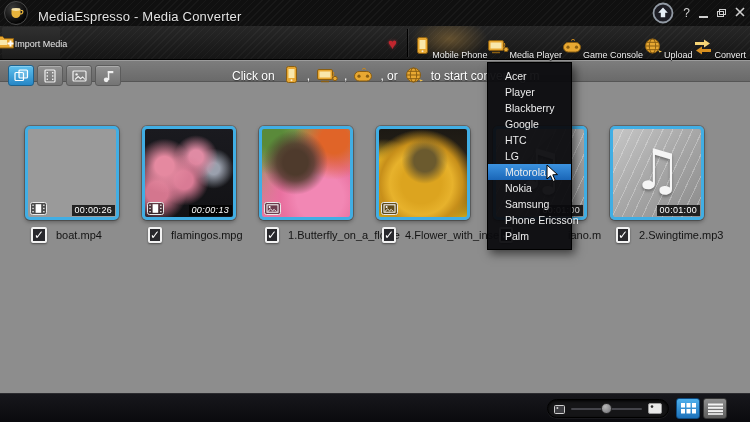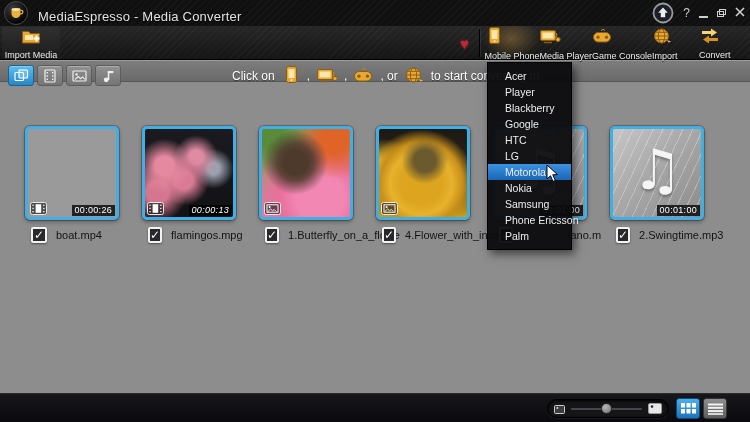--- a/index.html
+++ b/index.html
@@ -24,27 +24,27 @@
   .wc-restore i.b{left:0;top:2px;background:#101010;}
   .wc-restore i.f{left:2px;top:0;}
 
   
   .toolbar{position:absolute;top:26px;left:0;width:750px;height:34px;
     background:linear-gradient(#272727,#151515);
     background-image:repeating-linear-gradient(135deg,rgba(255,255,255,0.03) 0 1px,transparent 1px 5px),linear-gradient(#272727,#151515);
     border-bottom:1px solid #000;z-index:5;}
   .import-btn{position:absolute;left:2px;top:1px;width:58px;height:32px;
     background:linear-gradient(#303030,#1b1b1b);border-radius:2px;
-    display:flex;flex-direction:column;align-items:center;justify-content:center;}
+    display:flex;align-items:center;justify-content:center;}
   .import-btn .lbl{font-size:9px;color:#e8e8e8;margin-top:1px;white-space:nowrap;}
   .device-group{position:absolute;right:4px;top:0;height:34px;display:flex;align-items:stretch;}
   .fav-cell{width:26px;display:flex;align-items:center;justify-content:center;}
   .heart{font-size:15px;line-height:15px;color:#c2262e;text-shadow:0 0 3px rgba(230,60,70,.6);}
   .vsep{width:1px;background:#000;box-shadow:1px 0 0 rgba(255,255,255,.08);margin:3px 4px 3px 2px;}
-  .device-btn{flex:0 0 47px;display:flex;flex-direction:column;align-items:flex-start;justify-content:center;position:relative;}
+  .device-btn{flex:0 0 47px;display:flex;flex-direction:row;align-items:flex-end;justify-content:center;position:relative;}
   .device-btn .lbl{font-size:9px;color:#f0f0f0;white-space:nowrap;margin-top:1px;text-shadow:0 1px 1px #000;}
   .device-btn.active{background:radial-gradient(ellipse at 50% 38%,rgba(255,190,80,.30),rgba(255,190,80,0) 72%);}
 
   
   .filterbar{position:absolute;top:60px;left:0;width:750px;height:22px;
     background:linear-gradient(#7d7d7d,#6a6a6a);border-top:1px solid #9c9c9c;border-bottom:1px solid #565656;z-index:4;}
   .filters{position:absolute;left:8px;top:4px;display:flex;gap:3px;}
   .filter-btn{width:26px;height:21px;border-radius:3px;display:flex;align-items:center;justify-content:center;
     background:linear-gradient(#929292,#747474);border:1px solid #5c5c5c;box-shadow:inset 0 1px 0 rgba(255,255,255,.25);}
   .filter-btn.active{background:linear-gradient(#5fc0ee,#2787c6);border:1px solid #1c628f;}
@@ -192,21 +192,21 @@
               </svg></span>
     <span class="lbl">Game Console</span>
   </div>
           <div class="device-btn">
     <span class="ic"><svg width="21" height="20">
                 <circle cx="9.5" cy="10" r="7" fill="#e8a832" stroke="#8a5e12"></circle>
                 <ellipse cx="9.5" cy="10" rx="3.2" ry="7" fill="none" stroke="#8a5e12"></ellipse>
                 <path d="M2.5 10 h14 M3.7 6.3 h11.6 M3.7 13.7 h11.6" stroke="#8a5e12"></path>
                 <path d="M15 14 l4 1.5 -2.5 1 z" fill="#f2c14e"></path>
               </svg></span>
-    <span class="lbl">Import</span>
+    <span class="lbl">Upload</span>
   </div>
           <div class="device-btn">
     <span class="ic"><svg width="22" height="18">
                 <path d="M3 5.5 h9 v-2.5 l6 4 -6 4 v-2.5 h-9 z" fill="#f6d476" transform="translate(0,-1.5)"></path>
                 <path d="M19 12.5 h-9 v-2.5 l-6 4 6 4 v-2.5 h9 z" fill="#d89020" transform="translate(0,-1.5)"></path>
               </svg></span>
     <span class="lbl">Convert</span>
   </div>
         </div>
     </div>

